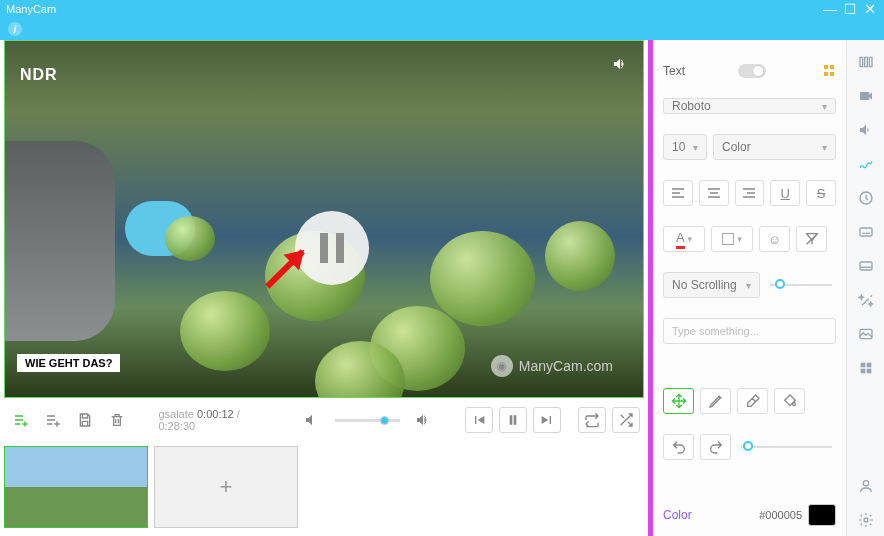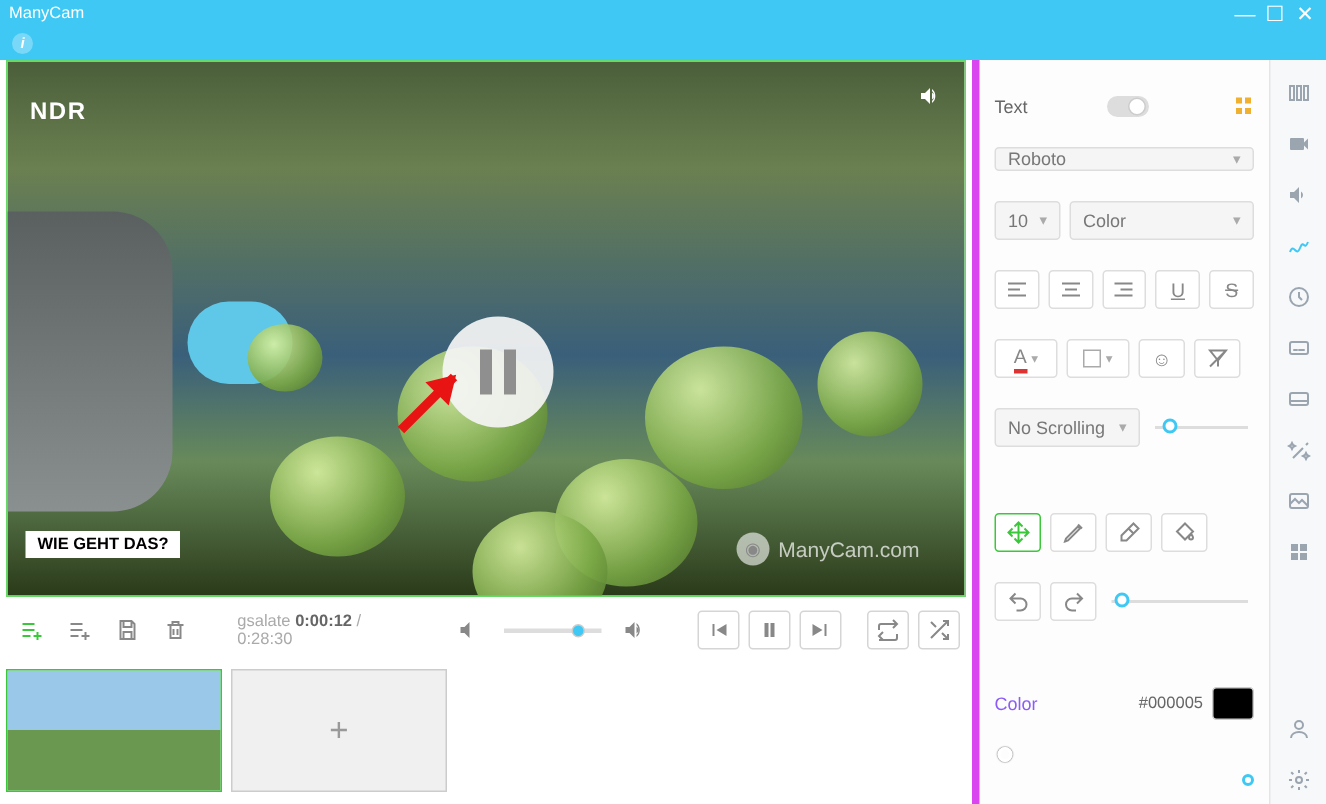--- a/index.html
+++ b/index.html
@@ -37,21 +37,21 @@
 .c1{width:90px;height:80px;left:175px;top:250px;} .c2{width:100px;height:90px;left:260px;top:190px;} .c3{width:95px;height:85px;left:365px;top:265px;} .c4{width:105px;height:95px;left:425px;top:190px;} .c5{width:90px;height:80px;left:310px;top:300px;} .c6{width:70px;height:70px;left:540px;top:180px;} .c7{width:50px;height:45px;left:160px;top:175px;}
 .arm{position:absolute;left:0;top:100px;width:110px;height:200px;background:linear-gradient(#5a6060,#8a9090);border-radius:0 40px 40px 0;}
 .glove{position:absolute;left:120px;top:160px;width:70px;height:55px;background:#5fc8e8;border-radius:30px;}
 
 
 .controls-row { height:40px; display:flex; align-items:center; padding:0 8px; gap:6px; background:#fff;}
 .icon-btn { width:28px; height:28px; border:none; background:transparent; color:#888; display:flex; align-items:center; justify-content:center; cursor:pointer; font-size:15px; border-radius:3px;}
 .icon-btn.green { color:#3ac83a; }
 .spacer{width:18px;}
 .time-label { color:#aaa; font-size:11px;}
-.time-label .cur{color:#666; font-weight:bold;}
+.time-label .cur{color:#666; font-weight:normal;}
 .vol-slider { width:70px; height:3px; background:#ddd; position:relative; margin:0 4px;}
 .vol-slider .thumb{position:absolute; width:9px;height:9px;background:#3fc8f4;border-radius:50%;top:-3px;left:45px;}
 .pbbtn { width:30px; height:26px; border:1px solid #d5d5d5; background:#fff; border-radius:3px; display:flex; align-items:center; justify-content:center; color:#888; cursor:pointer; font-size:13px;}
 
 
 .thumbs { display:flex; padding:6px 4px; gap:6px; background:#fff;}
 .thumb { width:144px; height:82px; border:1px solid #ccc; display:flex; align-items:center; justify-content:center; background:#f0f0f0;}
 .thumb.active { border:1px solid #3ac83a; background:linear-gradient(#9ac8e8 50%, #6b9850 50%);}
 .thumb .plus { color:#999; font-size:22px; font-weight:200;}
 
@@ -290,20 +290,21 @@
     </div>
     <div class="row" style="align-items:center">
       <div class="sel" style="width:97px">
           <span>No Scrolling</span>
           <span class="chev">▾</span>
         </div>
       <div class="opacity-slider">
           <div class="th"></div>
         </div>
     </div>
+    <div class="textarea">Type something...</div>
 
     <div class="sep"></div>
     <div class="row">
       <button class="tb" style="border-color:#3ac83a;color:#3ac83a">
           <svg class="ic" viewBox="0 0 24 24">
             <path d="M12 2v20M2 12h20M8 6l4-4 4 4M8 18l4 4 4-4M6 8l-4 4 4 4M18 8l4 4-4 4"></path>
           </svg>
         </button>
       <button class="tb">
           <svg class="ic" viewBox="0 0 24 24">

